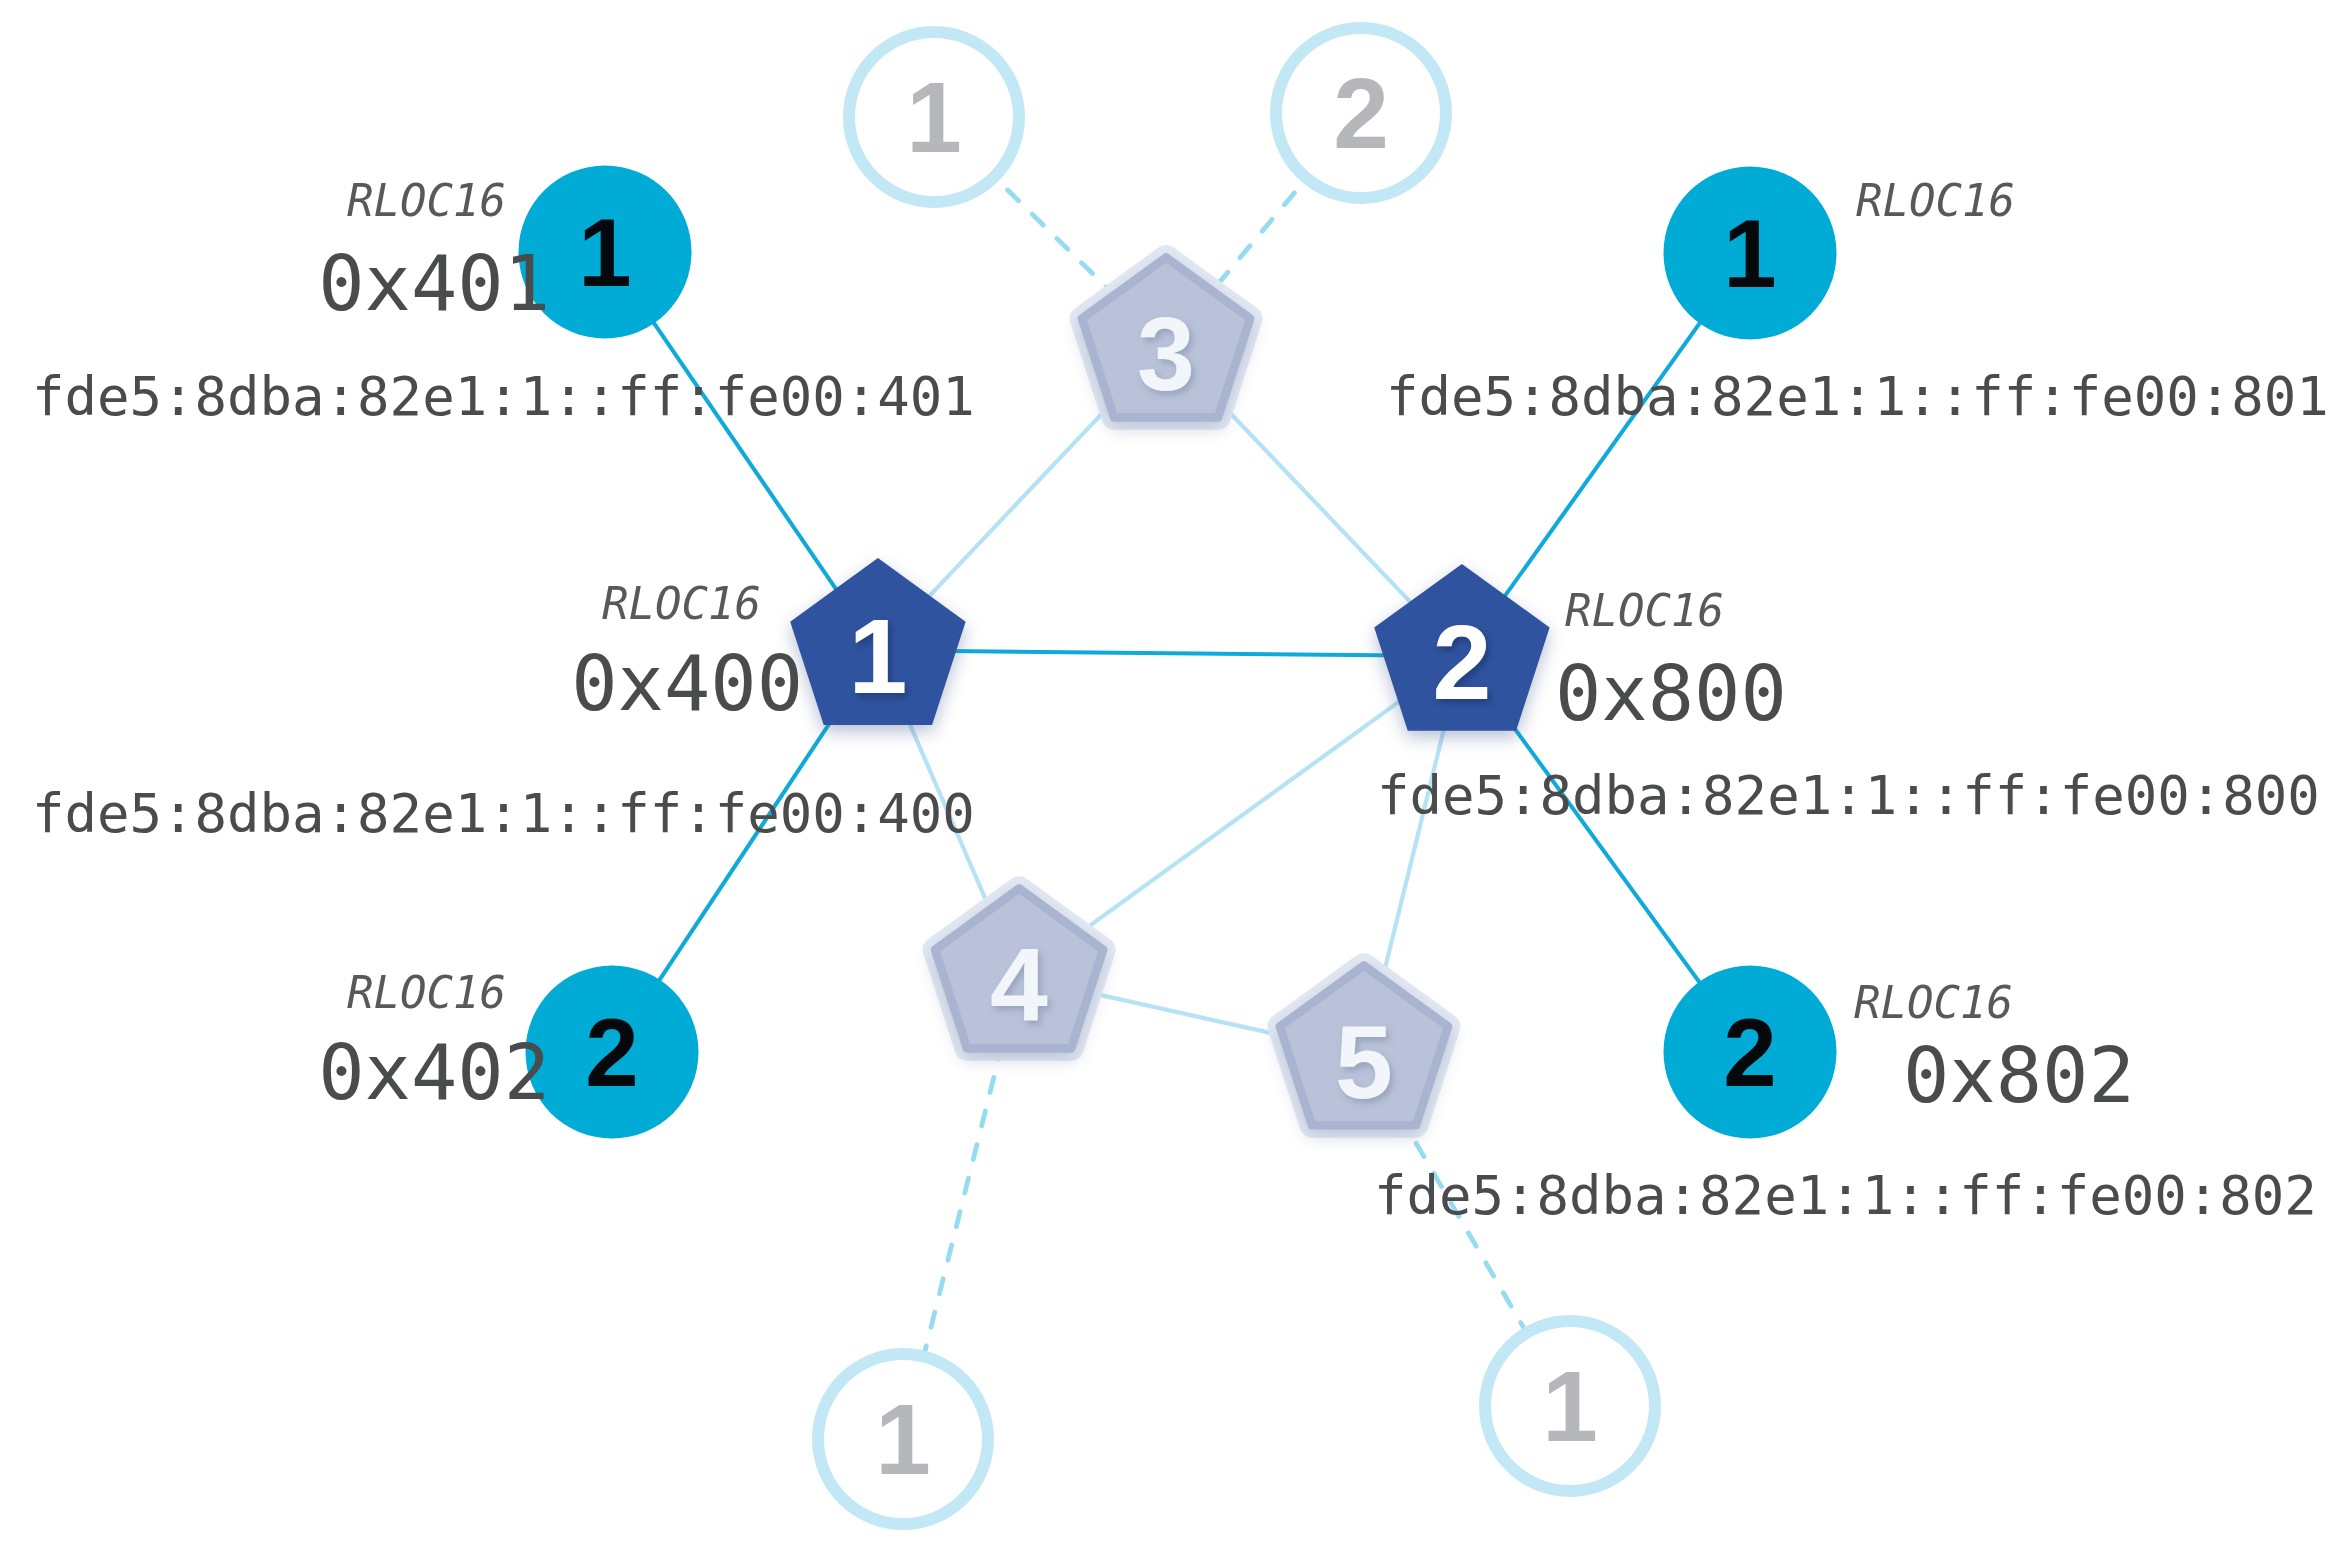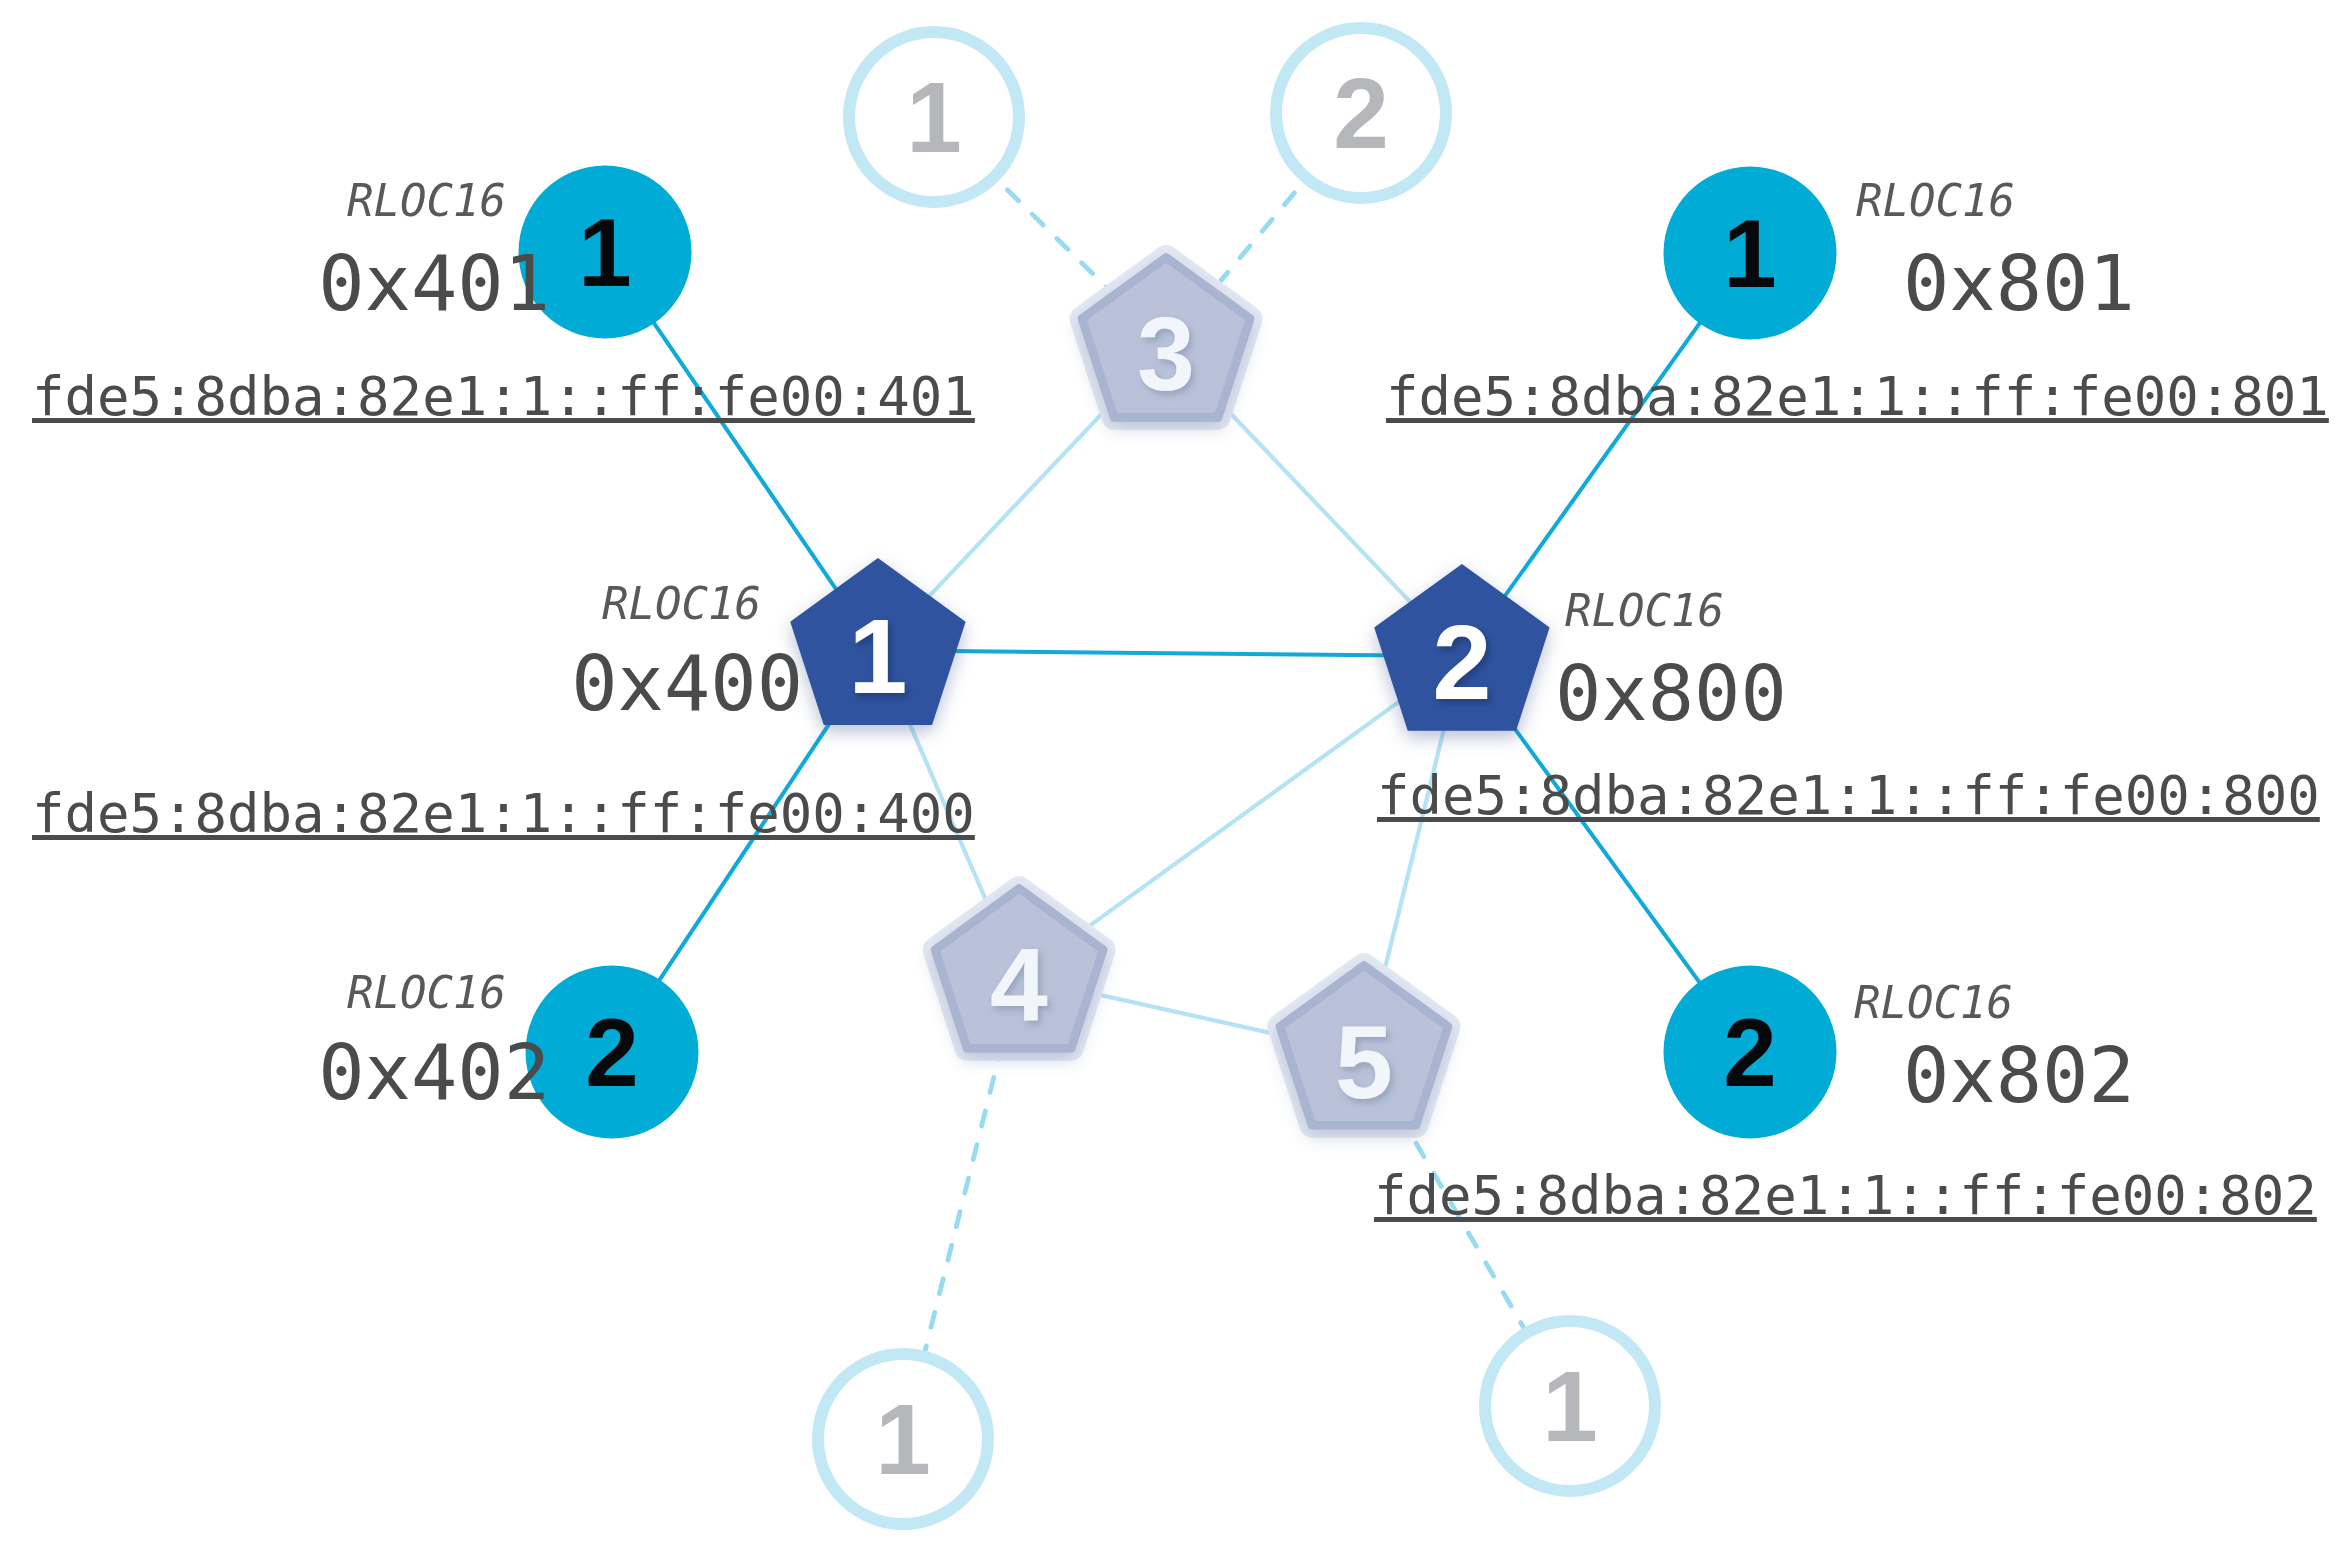--- a/index.html
+++ b/index.html
@@ -33,21 +33,21 @@
     line-height:1;}
   .pnum.on-dark{font-size:106px;color:#ffffff;
     text-shadow:2.9px 3.8px 6.7px rgba(10,20,50,0.30);}
   .pnum.on-faded{font-size:104px;color:var(--number_light);
     text-shadow:2.9px 3.8px 6.7px rgba(125,140,170,0.55);}
   .lbl{position:absolute;white-space:nowrap;line-height:1;}
   .lbl.r{transform:translate(-100%,-50%);}
   .lbl.l{transform:translateY(-50%);}
   .rloc-tag{font-size:44px;color:var(--text_muted);font-style:italic;}
   .rloc-hex{font-size:77px;color:var(--text_dark);margin-left:44px;}
-  .addr{font-size:54px;color:var(--text_dark);text-decoration:underline;}
+  .addr{font-size:54px;color:var(--text_dark);}
 </style>
 </head>
 <body>
 
 <div class="canvas">
 
   <svg class="links" width="2336" height="1560" viewBox="0 0 2432 1624">
 
     <line class="link-idle" x1="914" y1="677" x2="1214" y2="360"></line>
     <line class="link-idle" x1="1522" y1="683" x2="1214" y2="360"></line>
@@ -118,21 +118,20 @@
   </div>
   <div class="node fadedc" style="left:1570px;top:1406px">
     <span class="num gray">1</span>
   </div>
 
   <span class="lbl r rloc-tag" style="left:506px;top:201px">RLOC16</span>
   <span class="lbl r rloc-hex" style="left:506px;top:283px">0x401</span>
   <span class="lbl l addr" style="left:32px;top:397px">fde5:8dba:82e1:1::ff:fe00:401</span>
 
   <span class="lbl l rloc-tag" style="left:1856px;top:201px">RLOC16</span>
-  <span class="lbl l rloc-hex" style="left:1859px;top:283px">0x801</span>
   <span class="lbl l addr" style="left:1386px;top:397px">fde5:8dba:82e1:1::ff:fe00:801</span>
 
   <span class="lbl r rloc-tag" style="left:761px;top:604px">RLOC16</span>
   <span class="lbl r rloc-hex" style="left:759px;top:683px">0x400</span>
   <span class="lbl l addr" style="left:32px;top:814px">fde5:8dba:82e1:1::ff:fe00:400</span>
 
   <span class="lbl l rloc-tag" style="left:1565px;top:611px">RLOC16</span>
   <span class="lbl l rloc-hex" style="left:1511px;top:693px">0x800</span>
   <span class="lbl l addr" style="left:1377px;top:796px">fde5:8dba:82e1:1::ff:fe00:800</span>
 

